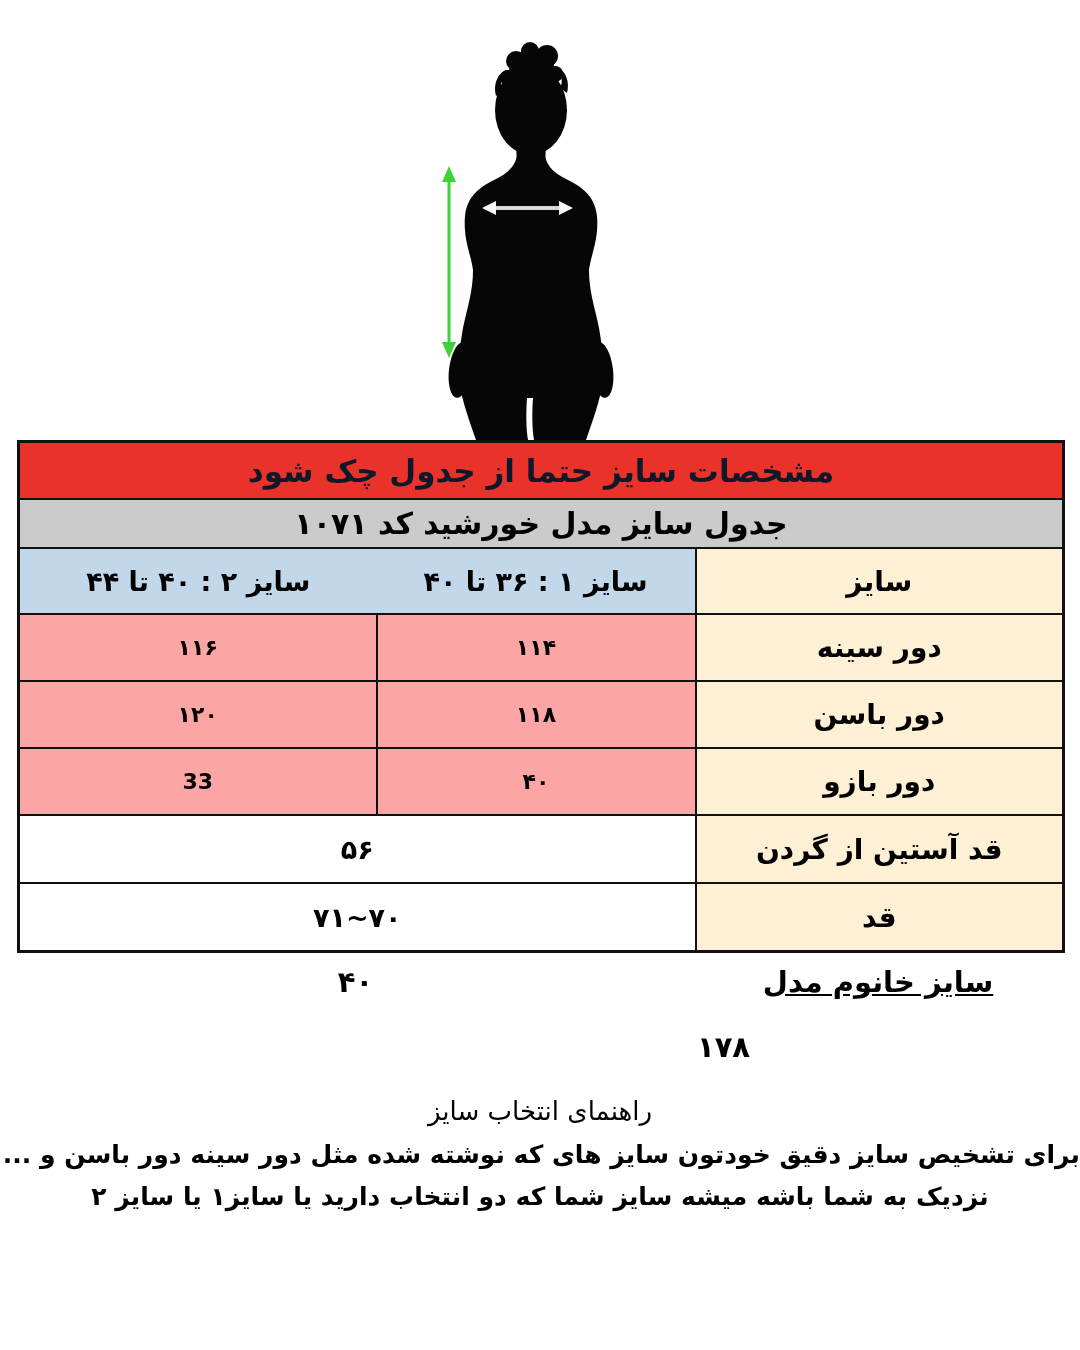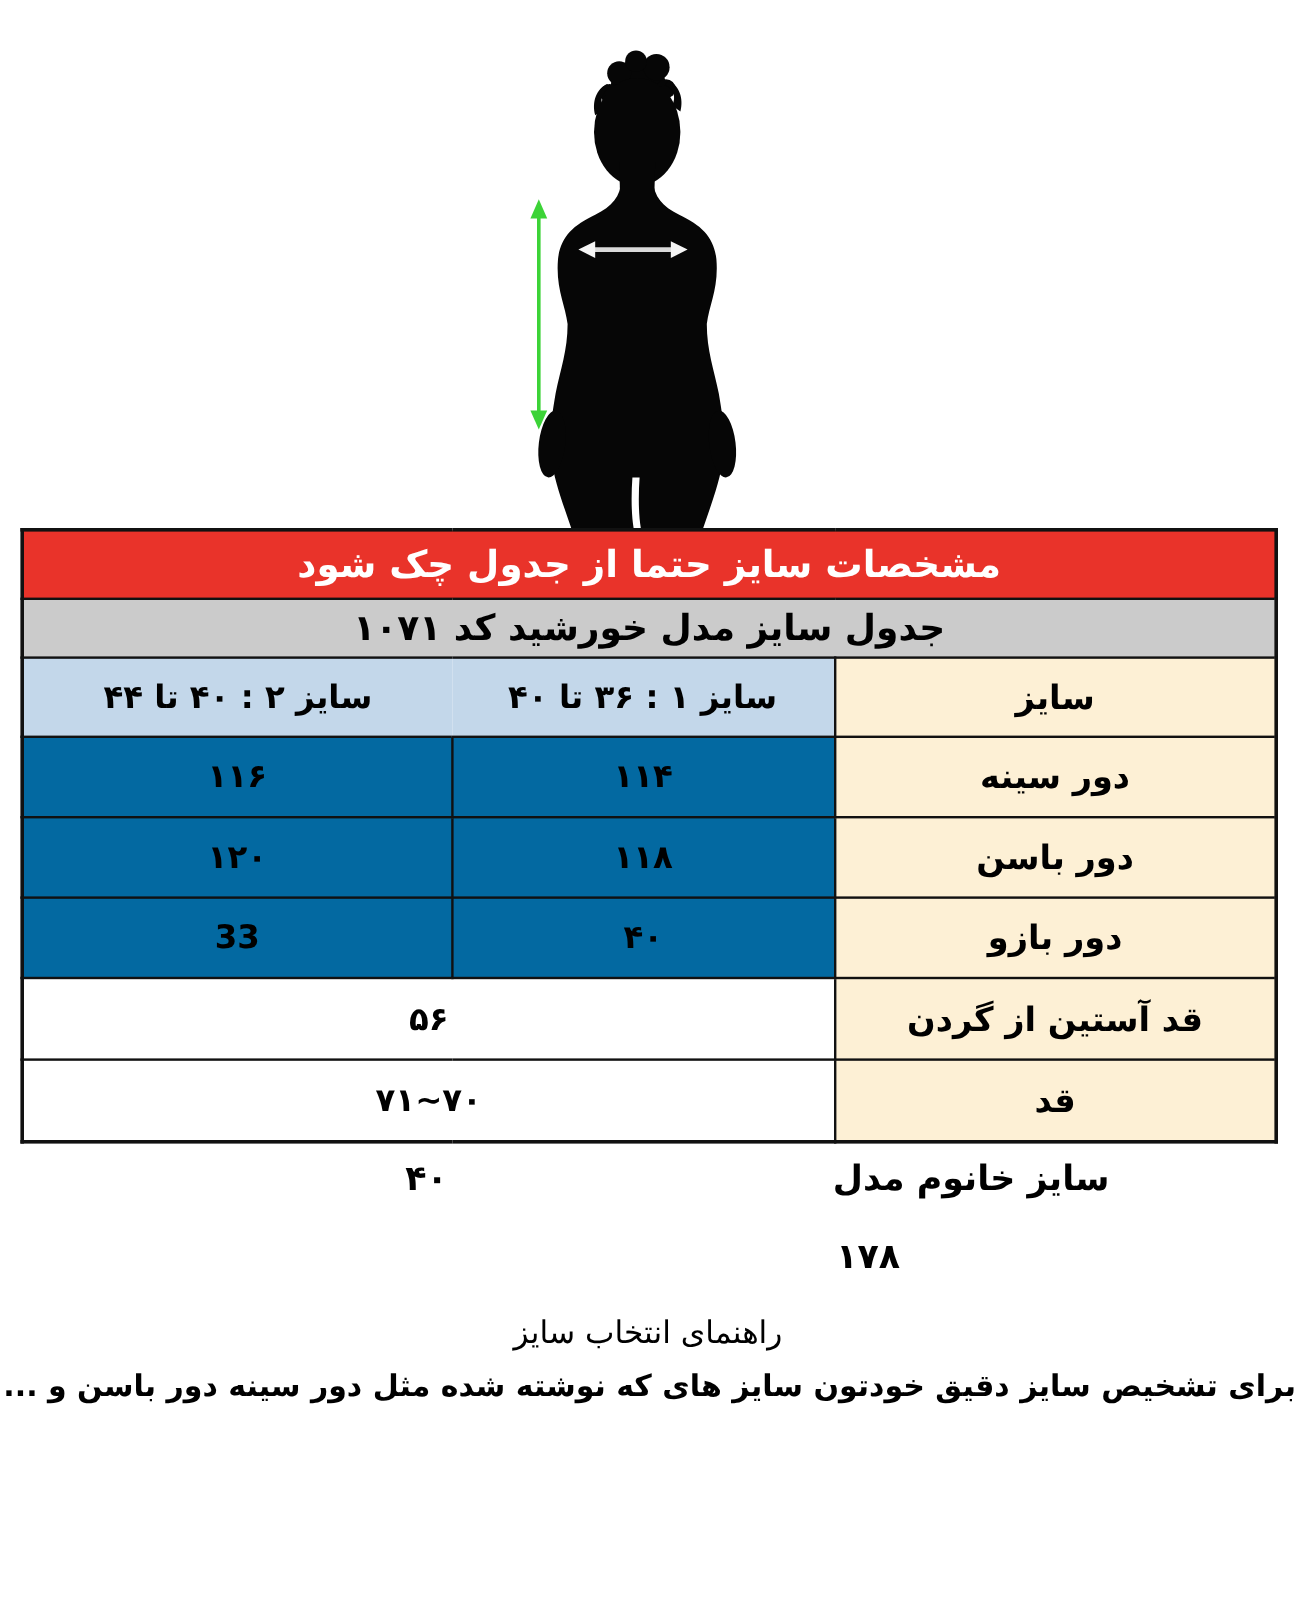--- a/index.html
+++ b/index.html
@@ -17,39 +17,39 @@
     position:absolute;left:17px;top:440px;width:1045px;
     border-collapse:collapse;direction:rtl;table-layout:fixed;
     border:3px solid #111;
   }
   table.size-table td{
     border:2px solid #111;text-align:center;vertical-align:middle;
     font-weight:bold;color:#000;padding:0;
   }
   col.c-label{width:368px;} col.c-s1{width:319px;} col.c-s2{width:358px;}
 
-  tr.banner-row td{background:#e9332a;color:#ffffff;font-size:31px;height:55px;}
+  tr.banner-row td{background:#e9332a;color:#0f172a;font-size:31px;height:55px;}
   tr.title-row td{background:#cbcbcb;font-size:30px;height:47px;}
   tr.head-row td{height:64px;font-size:27px;}
   tr.head-row td.lab{background:#fdf0d5;font-size:28px;}
   tr.head-row td.s1{background:#c3d7ea;border-left:none;}
   tr.head-row td.s2{background:#c3d7ea;border-right:none;}
-  tr.meas-row td{height:65px;font-size:27px;background:#0369a1;}
+  tr.meas-row td{height:65px;font-size:22px;background:#fca5a5;}
   tr.meas-row td.lab{background:#fdf0d5;font-size:28px;}
   tr.span-row td{height:66px;font-size:27px;background:#ffffff;}
   tr.span-row td.lab{background:#fdf0d5;font-size:28px;}
 
   
   .mrow{
     position:absolute;left:17px;width:1045px;height:62px;
     display:flex;direction:rtl;align-items:center;
     font-weight:bold;font-size:29px;
   }
   .mrow.r1{top:951px;} .mrow.r2{top:1016px;}
-  .mrow .mlabel{width:368px;text-align:left;}
+  .mrow .mlabel{width:368px;text-align:center;text-decoration:underline;}
   .mrow .mvalue{width:677px;text-align:center;}
 
   
   .guide-title{
     position:absolute;top:1096px;left:0;width:1080px;text-align:center;
     direction:rtl;font-weight:normal;font-size:26px;white-space:nowrap;
   }
   .guide-line{
     position:absolute;left:0;width:1080px;text-align:center;direction:rtl;
     font-weight:bold;font-size:25px;white-space:nowrap;
@@ -165,15 +165,16 @@
   <div class="mrow r1">
     <div class="mlabel">سایز خانوم مدل</div>
     <div class="mvalue">۴۰</div>
   </div>
   <div class="mrow r2">
     <div class="mvalue">۱۷۸</div>
   </div>
 
   <div class="guide-title">راهنمای انتخاب سایز</div>
   <div class="guide-line l1">برای تشخیص سایز دقیق خودتون سایز های که نوشته شده مثل دور سینه دور باسن و ... با سایز خودتون مقایسه کنید سایزی که</div>
+  <div class="guide-line l2">نزدیک به شما باشه میشه سایز شما که دو انتخاب دارید یا سایز۱ یا سایز ۲</div>
 
 
 </div>
 
 </body></html>

